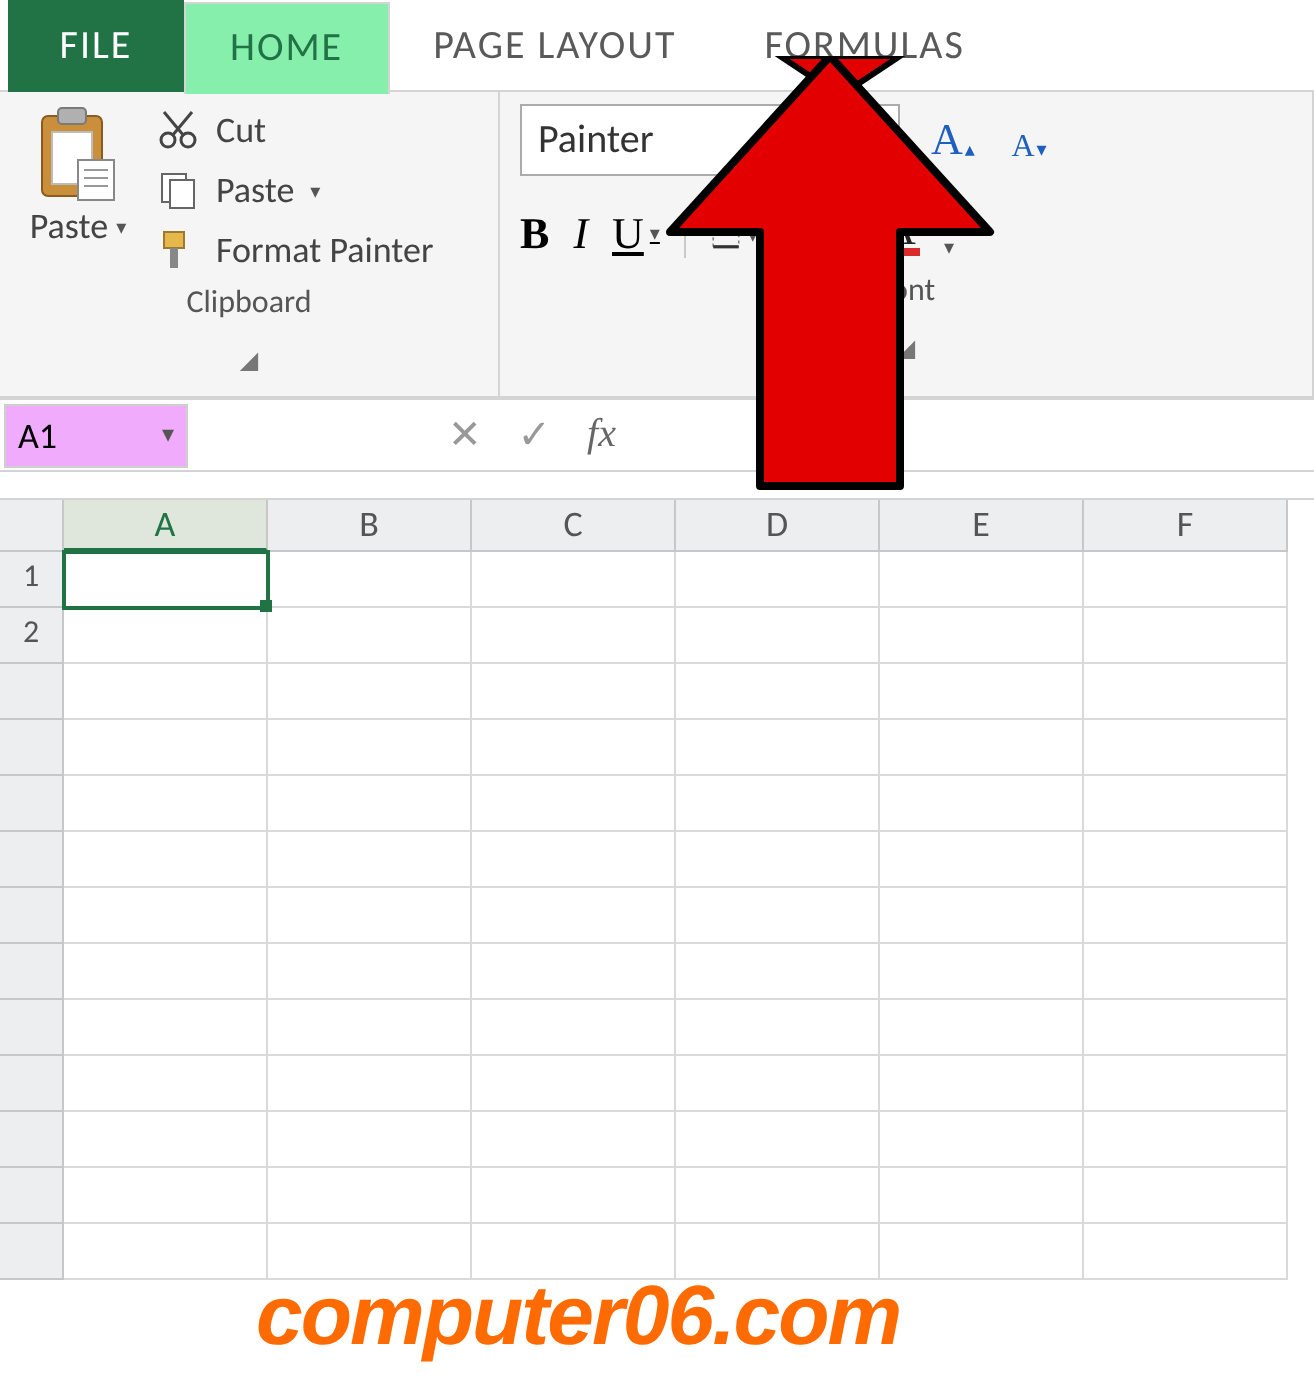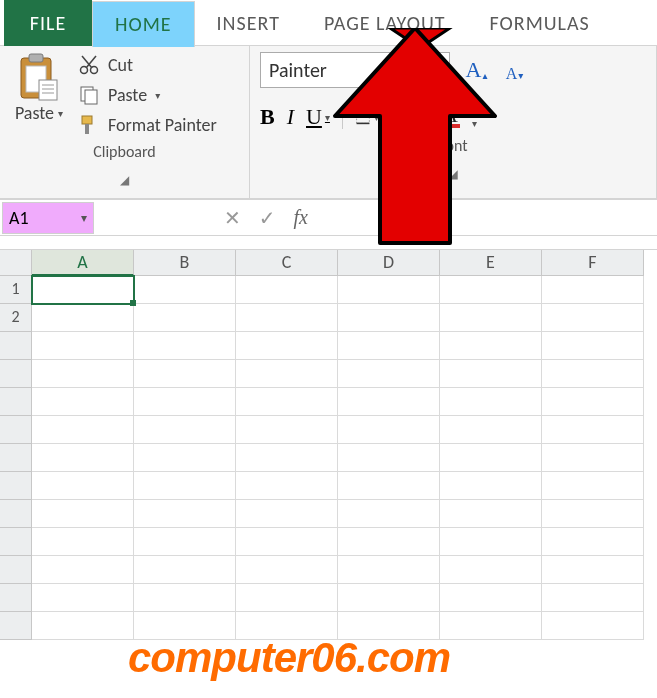--- a/index.html
+++ b/index.html
@@ -35,21 +35,21 @@
     width: 88px;
     text-align: center;
     padding: 0;
     letter-spacing: 1px;
   }
   .tab.active {
     color: #217346;
     border-top: 1px solid #d4d4d4;
     border-left: 1px solid #d4d4d4;
     border-right: 1px solid #d4d4d4;
-    background: #7dd3fc;
+    background: #86efac;
     position: relative;
     top: 1px;
     height: 46px;
     line-height: 44px;
   }
 
   
   .ribbon {
     display: flex;
     height: 154px;
@@ -286,21 +286,20 @@
 
   .sep { width:1px; height:24px; background:#c9c9c9; }
   .tiny-caret { font-size:10px; color:#555; }
 </style>
 </head>
 <body>
 
 <div class="tabs">
   <div class="tab file">FILE</div>
   <div class="tab active">HOME</div>
-  <div class="tab">INSERT</div>
   <div class="tab">PAGE LAYOUT</div>
   <div class="tab">FORMULAS</div>
 </div>
 
 <div class="ribbon">
 
   <div class="group" style="width:250px;">
     <div class="clipboard-top">
       <div class="paste-btn">
         <svg class="paste-icon" viewBox="0 0 44 50">

